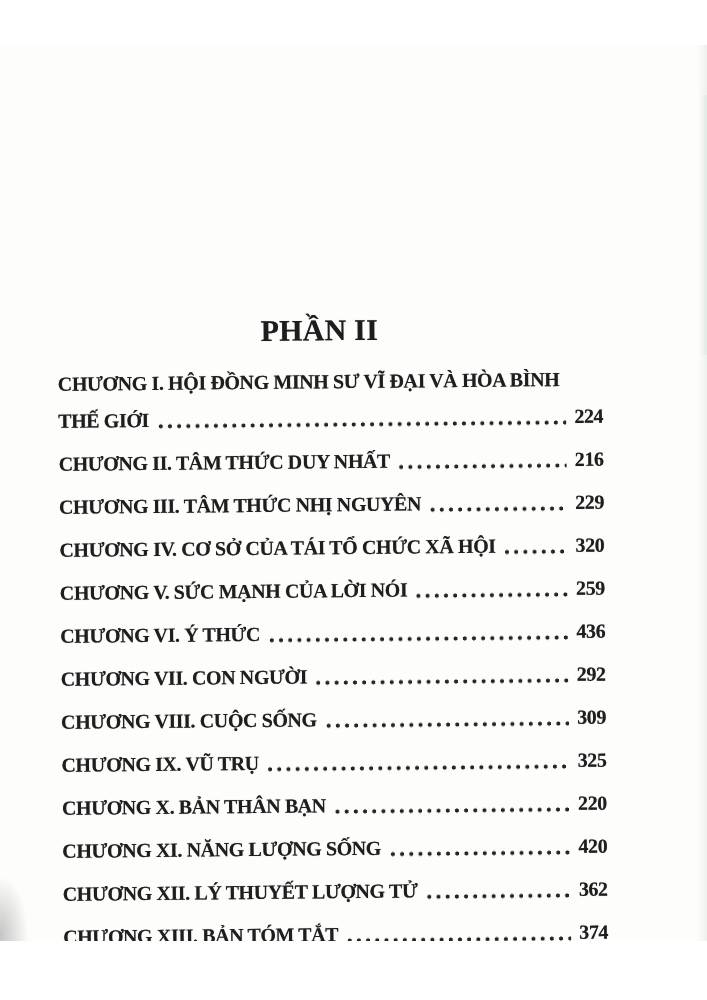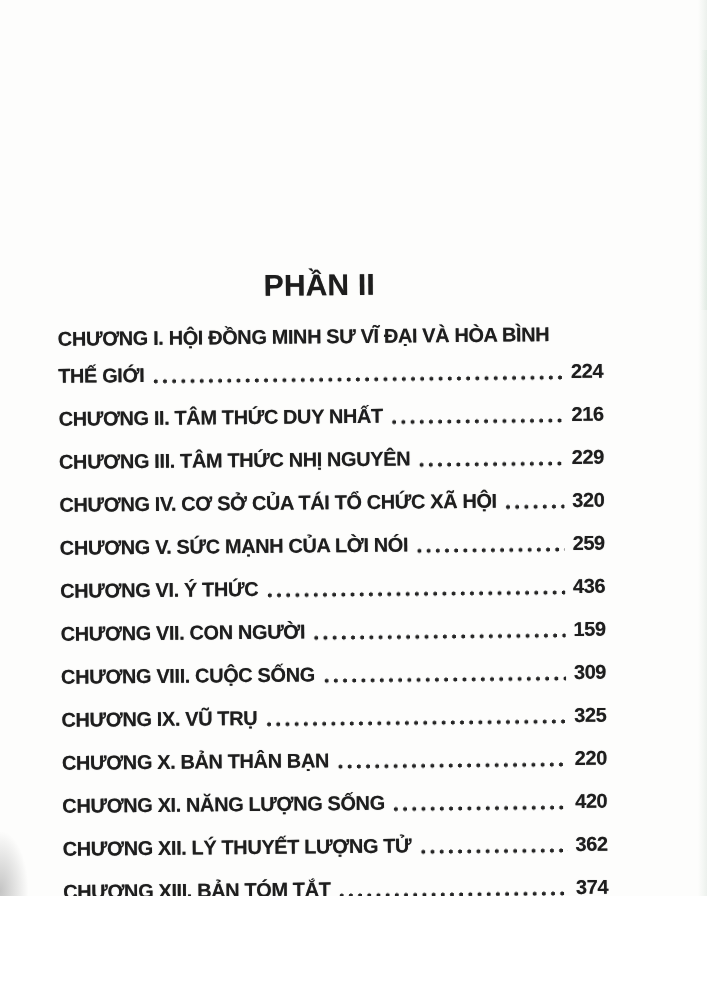--- a/index.html
+++ b/index.html
@@ -2,21 +2,22 @@
 <html><head>
 <meta charset="utf-8">
 <style>
   html, body { margin: 0; padding: 0; background: #ffffff; }
   .page {
     position: relative;
     width: 707px;
     height: 896px;
     background: #fdfdfc;
     overflow: hidden;
-    font-family: Liberation Sans, sans-serif;
+    font-family: Liberation Serif, serif;
+    margin-top: 45px;
   }
   .tilt {
     position: absolute;
     inset: 0;
     transform: rotate(-0.55deg);
     transform-origin: 50% 40%;
   }
   .section-title {
     position: absolute;
     top: 268px;
@@ -136,21 +137,21 @@
 
       <div class="row">
         <span class="lbl">CHƯƠNG VI. Ý THỨC</span>
         <span class="leader"></span>
         <span class="pg">436</span>
       </div>
 
       <div class="row">
         <span class="lbl">CHƯƠNG VII. CON NGƯỜI</span>
         <span class="leader"></span>
-        <span class="pg">159</span>
+        <span class="pg">292</span>
       </div>
 
       <div class="row">
         <span class="lbl">CHƯƠNG VIII. CUỘC SỐNG</span>
         <span class="leader"></span>
         <span class="pg">309</span>
       </div>
 
       <div class="row">
         <span class="lbl">CHƯƠNG IX. VŨ TRỤ</span>

